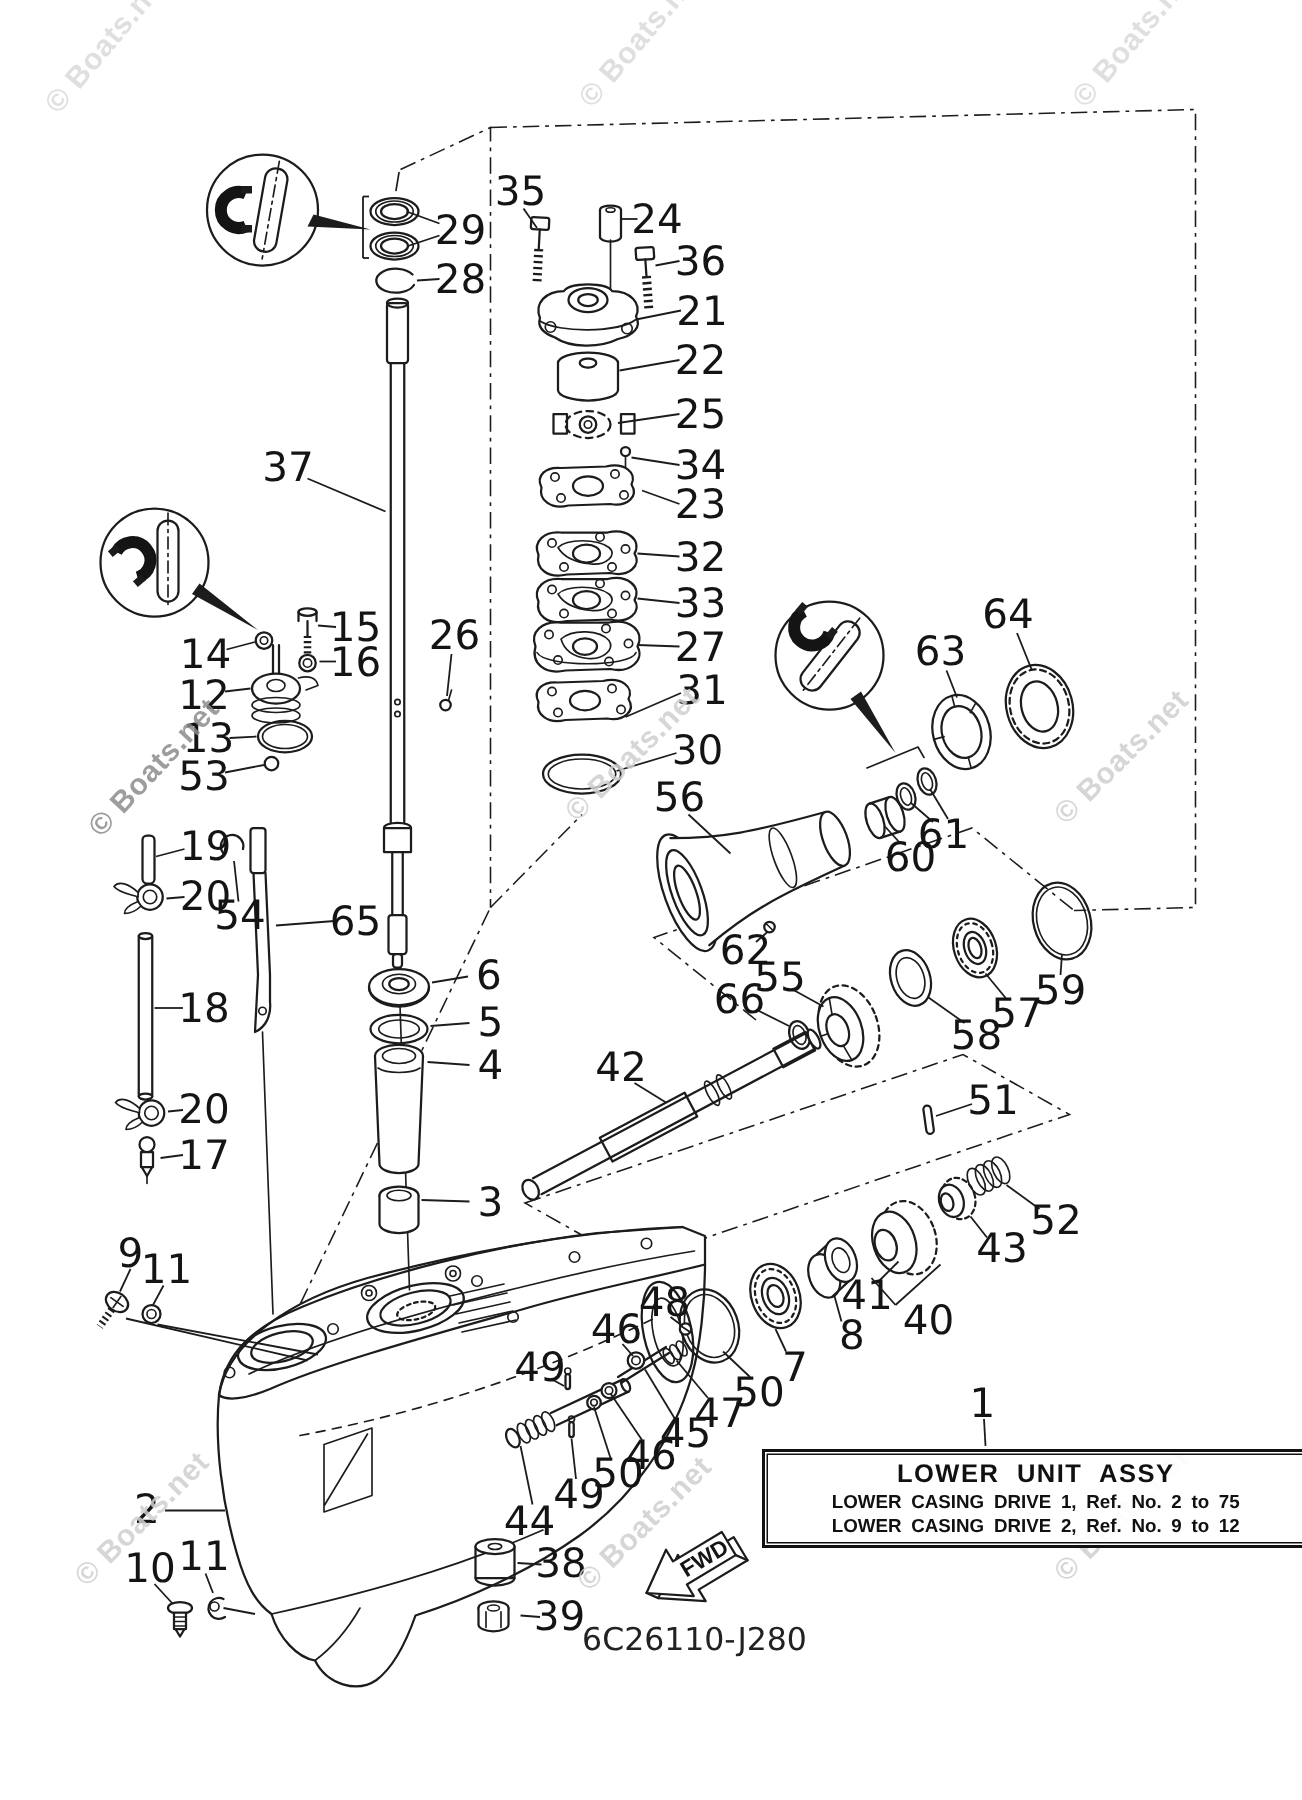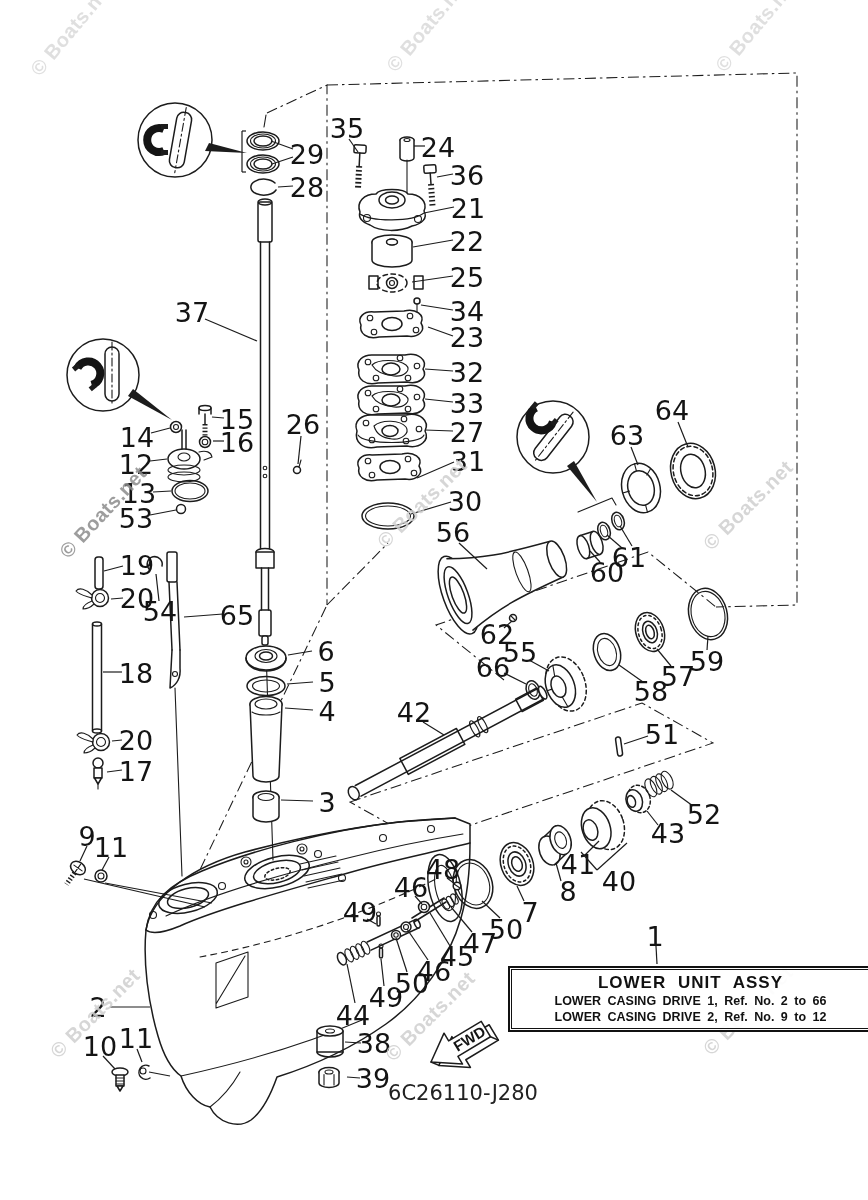--- a/index.html
+++ b/index.html
@@ -687,17 +687,17 @@
         <text transform="translate(95,1013) rotate(-45)" text-anchor="middle" dominant-baseline="central" font-family="Liberation Sans, sans-serif" font-size="20" font-weight="bold" letter-spacing="0.5" fill="#cfcfcf" fill-opacity="0.85">© Boats.net</text>
         <text transform="translate(430,1016) rotate(-45)" text-anchor="middle" dominant-baseline="central" font-family="Liberation Sans, sans-serif" font-size="20" font-weight="bold" letter-spacing="0.5" fill="#cfcfcf" fill-opacity="0.85">© Boats.net</text>
         <text transform="translate(748,1010) rotate(-45)" text-anchor="middle" dominant-baseline="central" font-family="Liberation Sans, sans-serif" font-size="20" font-weight="bold" letter-spacing="0.5" fill="#cfcfcf" fill-opacity="0.85">© Boats.net</text>
       </g>
 </svg>
 
 
 <div class="infobox">
   <div class="infobox-inner">
     <div class="ib-title">LOWER UNIT ASSY</div>
-    <div class="ib-line">LOWER CASING DRIVE 1, Ref. No. 2 to 66</div>
+    <div class="ib-line">LOWER CASING DRIVE 1, Ref. No. 2 to 75</div>
     <div class="ib-line">LOWER CASING DRIVE 2, Ref. No. 9 to 12</div>
   </div>
 </div>
 </div>
 
 </body></html>

